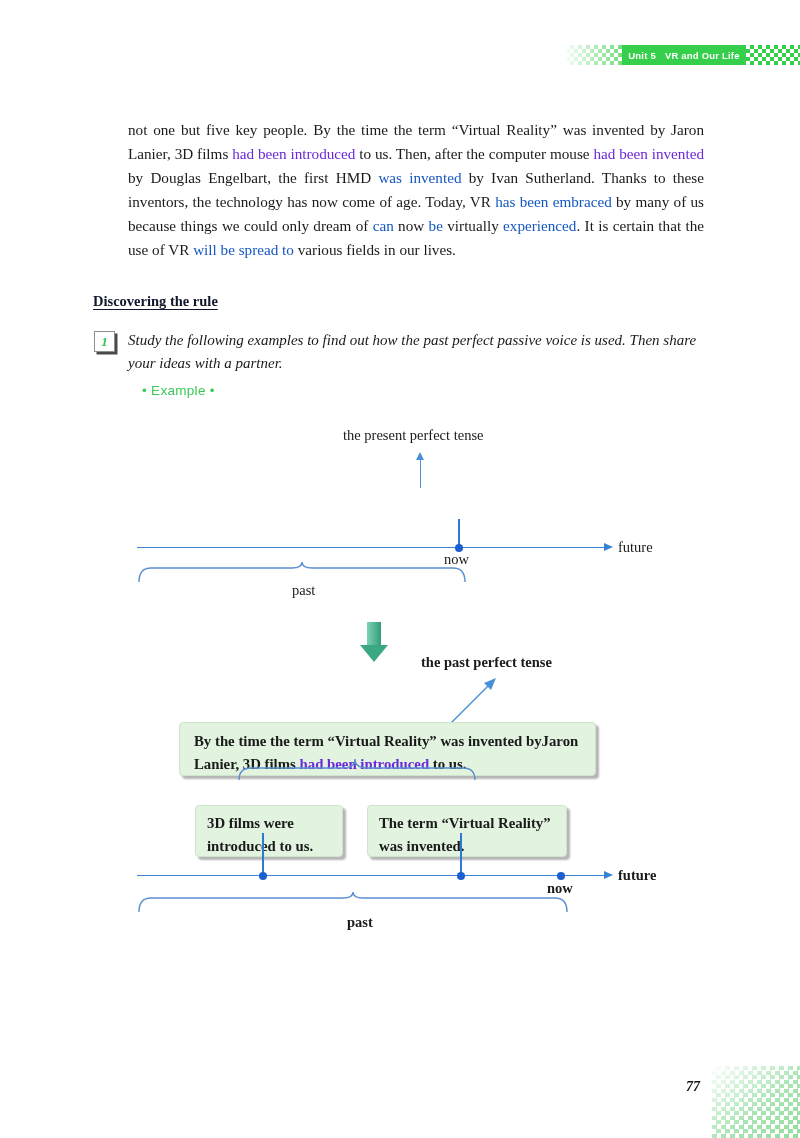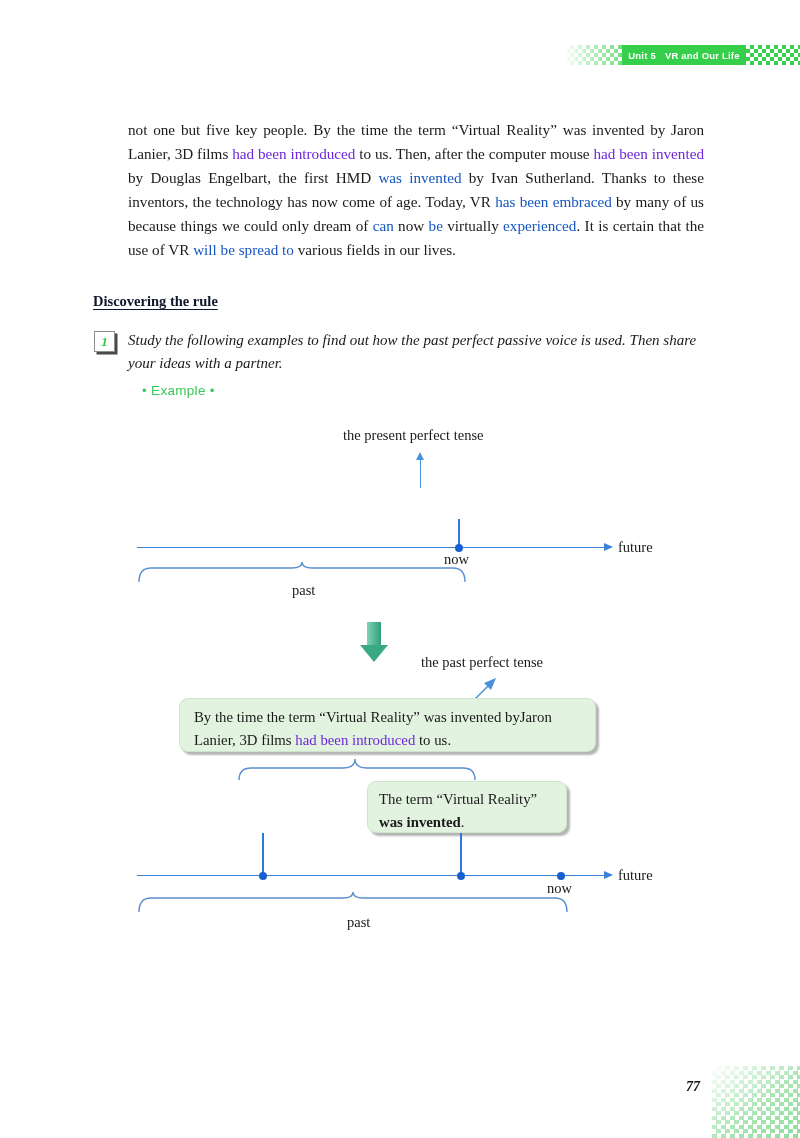--- a/index.html
+++ b/index.html
@@ -141,21 +141,21 @@
   }
   .greenbox {
     position: absolute;
     background: #e2f3e0;
     border: 1px solid #cfe4cc;
     box-shadow: 3px 3px 2px rgba(90,90,90,0.45);
     font-size: 14.8px;
     line-height: 23px;
     box-sizing: border-box;
   }
-  .greenbox.rounded { border-radius: 9px; }
+  .greenbox.rounded { border-radius: 4px; margin-top: 24px; }
   .hline {
     position: absolute;
     height: 1.4px;
     background: #3b82d6;
   }
   .vline {
     position: absolute;
     width: 2.2px;
     background: #2f78d4;
   }
@@ -267,37 +267,40 @@
     <path d="M2,20 Q2,6 14,6 L155,6 Q165,6 165,0 Q165,6 175,6 L316,6 Q328,6 328,20" fill="none" stroke="#5a8fd0" stroke-width="1.4"></path>
   </svg>
   <div class="tick-label" style="left:292px; top:582px;">past</div>
 </div>
 
 <div class="flow-arrow" style="left:360px; top:622px; width:28px; height:42px;">
   <div class="shaft"></div>
   <div class="head"></div>
 </div>
 
-<div class="stage" style="left:0; top:0; width:800px; height:1138px; pointer-events:none;">
+<div class="stage" style="left:0; top:0; width:800px; height:1138px; pointer-events:none;font-weight:bold;">
 
   <div class="caption" style="left:421px; top:654px;">the past perfect tense</div>
 
   <svg style="position:absolute; left:448px; top:676px;" width="50" height="50" viewBox="0 0 50 50">
     <line x1="2" y1="48" x2="42" y2="8" stroke="#4a90d9" stroke-width="1.5"></line>
     <polygon points="48,2 36,7 43,14" fill="#4a90d9"></polygon>
   </svg>
 
   <div class="greenbox rounded" style="left:179px; top:698px; width:417px; height:54px; padding:7px 10px 0 14px;">
     <span>By the time the term “Virtual Reality” was invented by</span><span>Jaron Lanier, 3D films </span><span class="red">had been introduced</span><span> to us.</span>
   </div>
 
   <svg style="position:absolute; left:237px; top:758px;" width="240" height="24" viewBox="0 0 240 24">
     <path d="M2,22 Q2,10 14,10 L106,10 Q118,10 118,1 Q118,10 130,10 L226,10 Q238,10 238,22" fill="none" stroke="#5a8fd0" stroke-width="1.4"></path>
   </svg>
 
+  <div class="greenbox rounded" style="left:195px; top:781px; width:148px; height:52px; padding:6px 8px 0 11px;">
+    <span>3D films </span><strong>were introduced</strong><span> to us.</span>
+  </div>
 
   <div class="greenbox rounded" style="left:367px; top:781px; width:200px; height:52px; padding:6px 8px 0 11px;">
     <span>The term “Virtual Reality” </span><strong>was invented</strong><span>.</span>
   </div>
 
   <div class="vline" style="left:262px; top:833px; height:42px;"></div>
   <div class="vline" style="left:460px; top:833px; height:42px;"></div>
 
   <div class="hline" style="left:137px; top:875px; width:470px;"></div>
   <div class="arrowhead-right" style="left:604px; top:871px;"></div>

